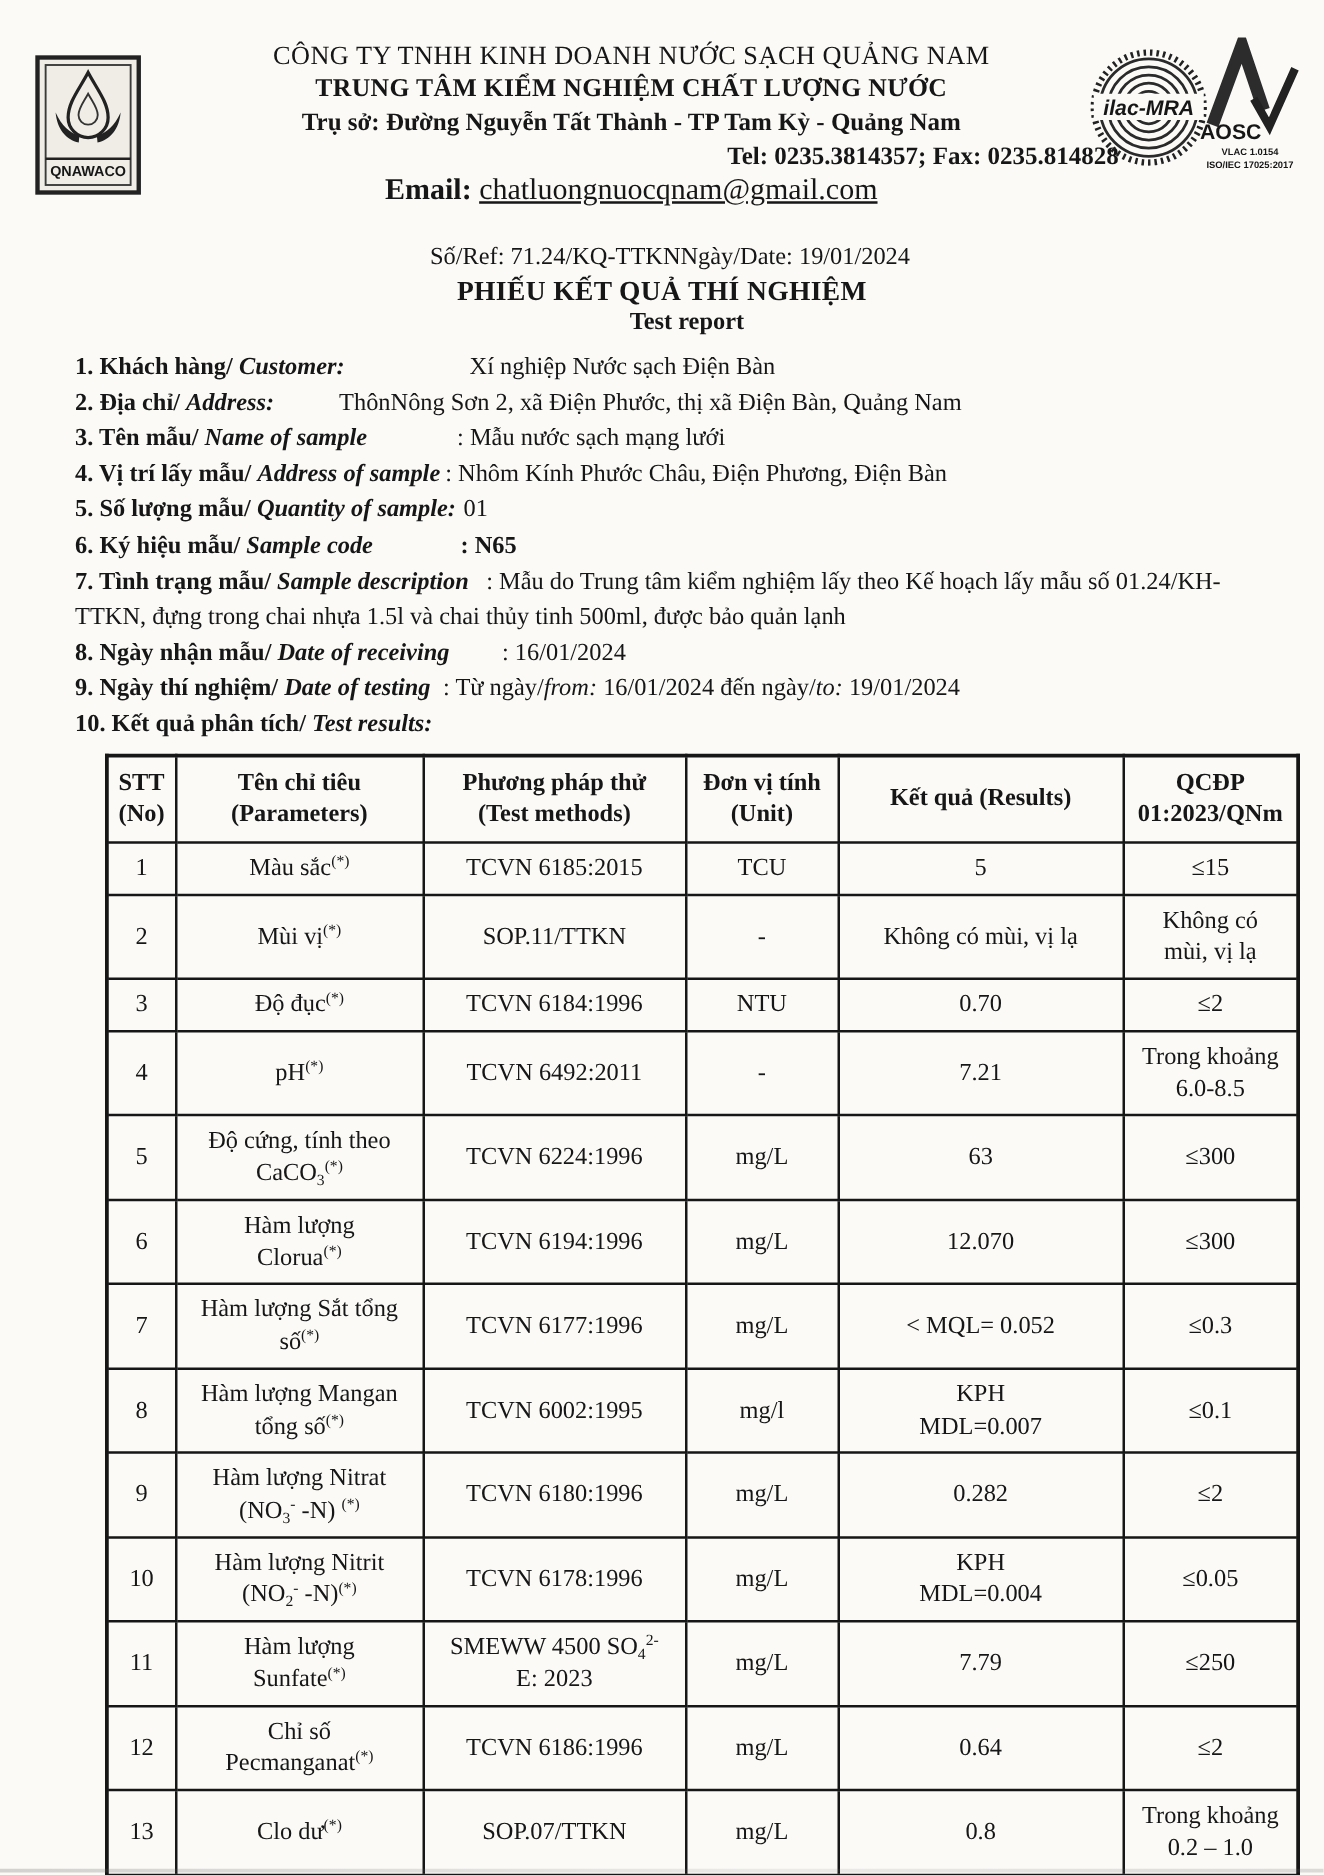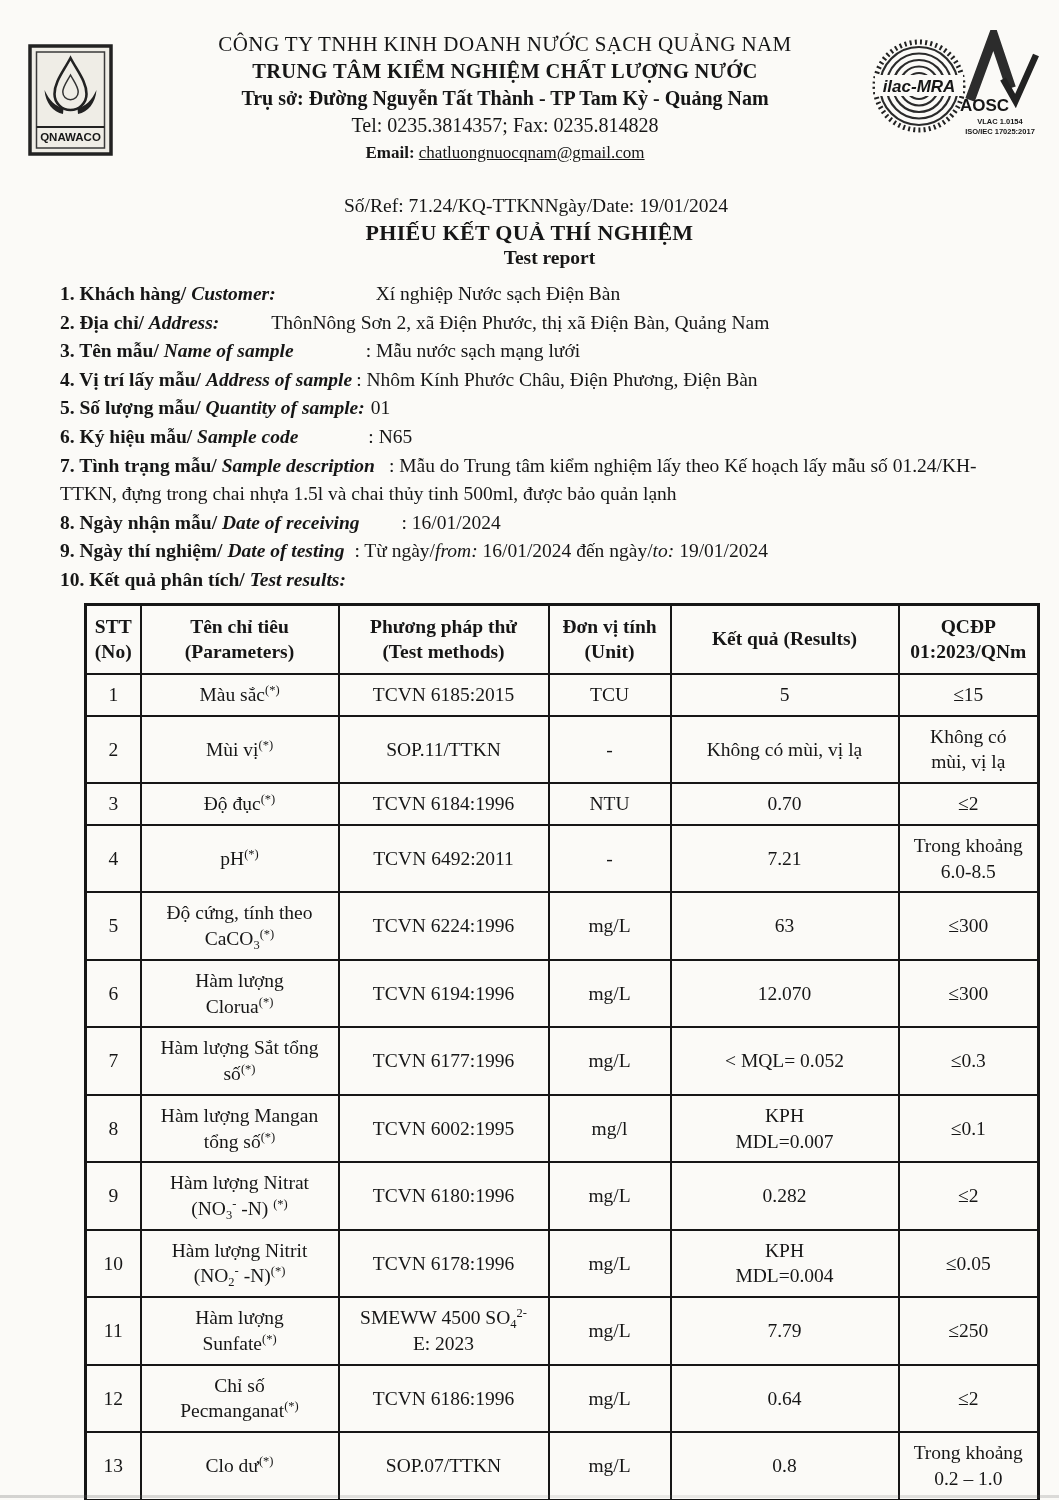--- a/index.html
+++ b/index.html
@@ -9,43 +9,43 @@
     font-family:"Liberation Serif", serif;
     position:relative;overflow:hidden;
   }
   
   .letterhead{position:relative;height:172px;}
   .logo-left{position:absolute;left:28px;top:44px;width:85px;height:112px;}
   .head-center{position:absolute;left:115px;top:31px;width:780px;text-align:center;line-height:27px;}
   .co-line1{font-size:21px;letter-spacing:.4px;}
   .co-line2{font-size:20.5px;font-weight:bold;letter-spacing:.3px;text-align:center;}
   .co-line3{font-size:20px;font-weight:bold;text-align:center;}
-  .co-line4{font-size:20px;font-weight:normal;}
-  .co-line5{font-size:17px;}
+  .co-line4{font-size:20px;font-weight:bold;text-align:right;}
+  .co-line5{font-size:24px;}
   .co-line5 .email-label{font-weight:bold;}
   .co-line5 a{color:#161616;text-decoration:underline;}
   .seal-ilac{position:absolute;left:872px;top:38px;width:94px;height:100px;}
   .seal-aosc{position:absolute;left:960px;top:30px;width:80px;height:114px;}
   
   .meta-row{display:flex;justify-content:center;margin-top:22px;
     padding:0 44px 0 57px;font-size:19.5px;line-height:23px;}
   
   .title-wrap{text-align:center;margin-top:3px;line-height:26px;}
   .title-vi{font-size:22px;font-weight:bold;letter-spacing:.3px;}
   .title-en{font-size:19.5px;font-weight:bold;line-height:24px;padding-left:40px;}
   
   .info{margin:10px 0 0 60px;width:950px;font-size:19.5px;line-height:28.6px;}
   .info-line .no,.info-line .vi{font-weight:bold;}
   .info-line .en{font-weight:bold;font-style:italic;}
   .info-line:nth-of-type(1) .val{padding-left:100px;}
   .info-line:nth-of-type(2) .val{padding-left:52px;text-align:center;}
   .info-line:nth-of-type(3) .val{padding-left:72px;}
   .info-line:nth-of-type(4) .val{padding-left:4px;}
   .info-line:nth-of-type(5) .val{padding-left:6px;}
-  .info-line:nth-of-type(6) .val{padding-left:70px;}
+  .info-line:nth-of-type(6) .val{padding-left:70px;font-weight:bold;}
   .info-line:nth-of-type(7) .val{padding-left:14px;}
   .info-line:nth-of-type(8) .val{padding-left:42px;text-align:right;}
   .info-line:nth-of-type(9) .val{padding-left:10px;}
   
   table.results{border-collapse:collapse;margin:8px 0 0 84px;width:953px;
     table-layout:fixed;font-size:19.5px;}
   table.results th,table.results td{
     border:2px solid #161616;text-align:center;vertical-align:middle;
     padding:7px 4px;line-height:1.32;}
   table.results{border:3px solid #161616;}

